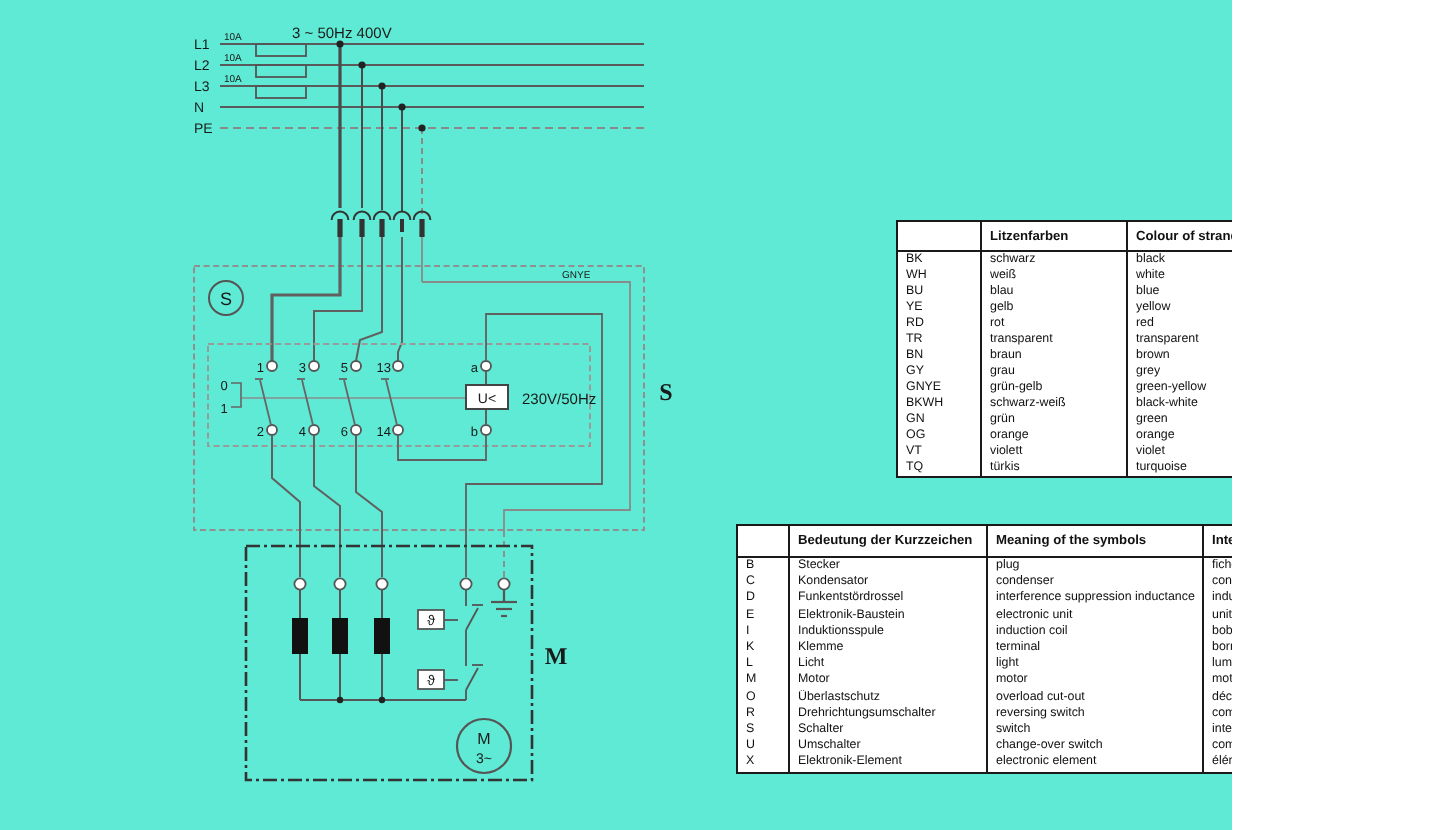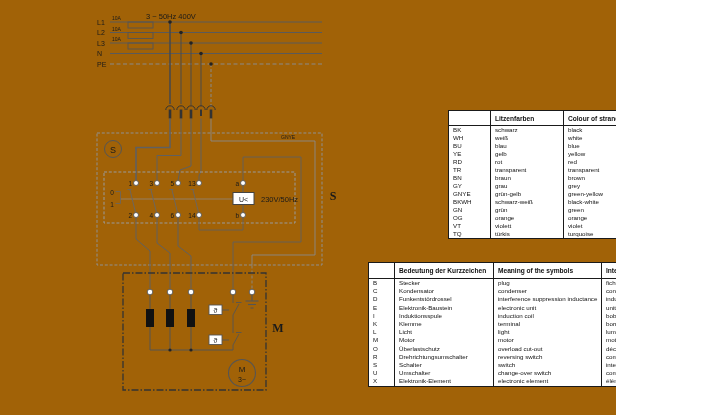--- a/index.html
+++ b/index.html
@@ -1,16 +1,16 @@
 <!DOCTYPE html>
 <html><head>
 <meta charset="utf-8">
 <style>
   html,body{margin:0;padding:0;background:#fff;}
-  #canvas{position:relative;width:616px;height:415px;background:#a16207;overflow:hidden;
+  #canvas{position:relative;width:616px;height:415px;background:#5eead4;overflow:hidden;
           font-family:"Liberation Sans",sans-serif;color:#111;}
   svg text{fill:#1a1a1a;font-family:"Liberation Sans",sans-serif;}
   .blk-serif{font-family:"Liberation Serif",serif;font-weight:bold;}
   table.ref{position:absolute;border-collapse:collapse;table-layout:fixed;background:#fff;
             border:1px solid #1a1a1a;}
   table.ref th,table.ref td{margin:0;padding:0 0 0 4px;text-align:left;vertical-align:middle;
             white-space:nowrap;overflow:hidden;color:#111;}
   table.ref th{font-weight:bold;border-bottom:1px solid #1a1a1a;}
   table.ref th + th, table.ref td + td{border-left:1px solid #1a1a1a;}
   #colorTable{left:448px;top:110px;width:266px;height:126px;}

